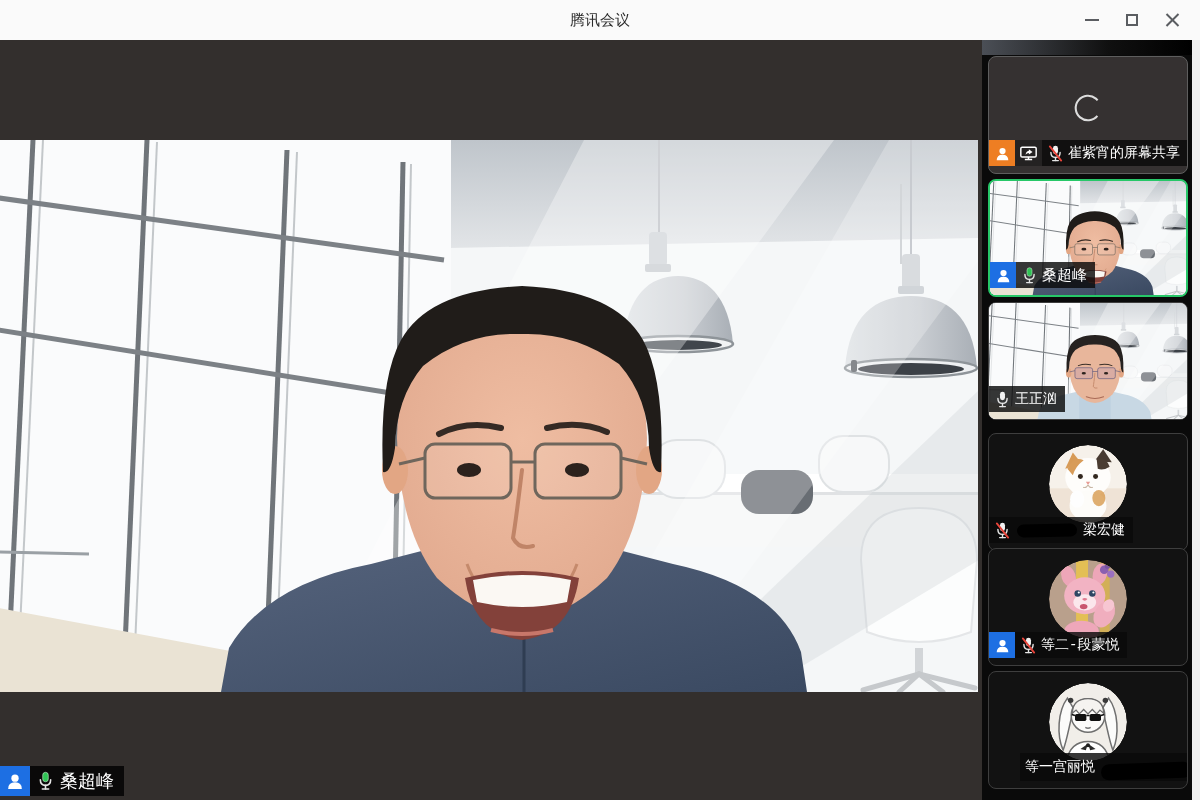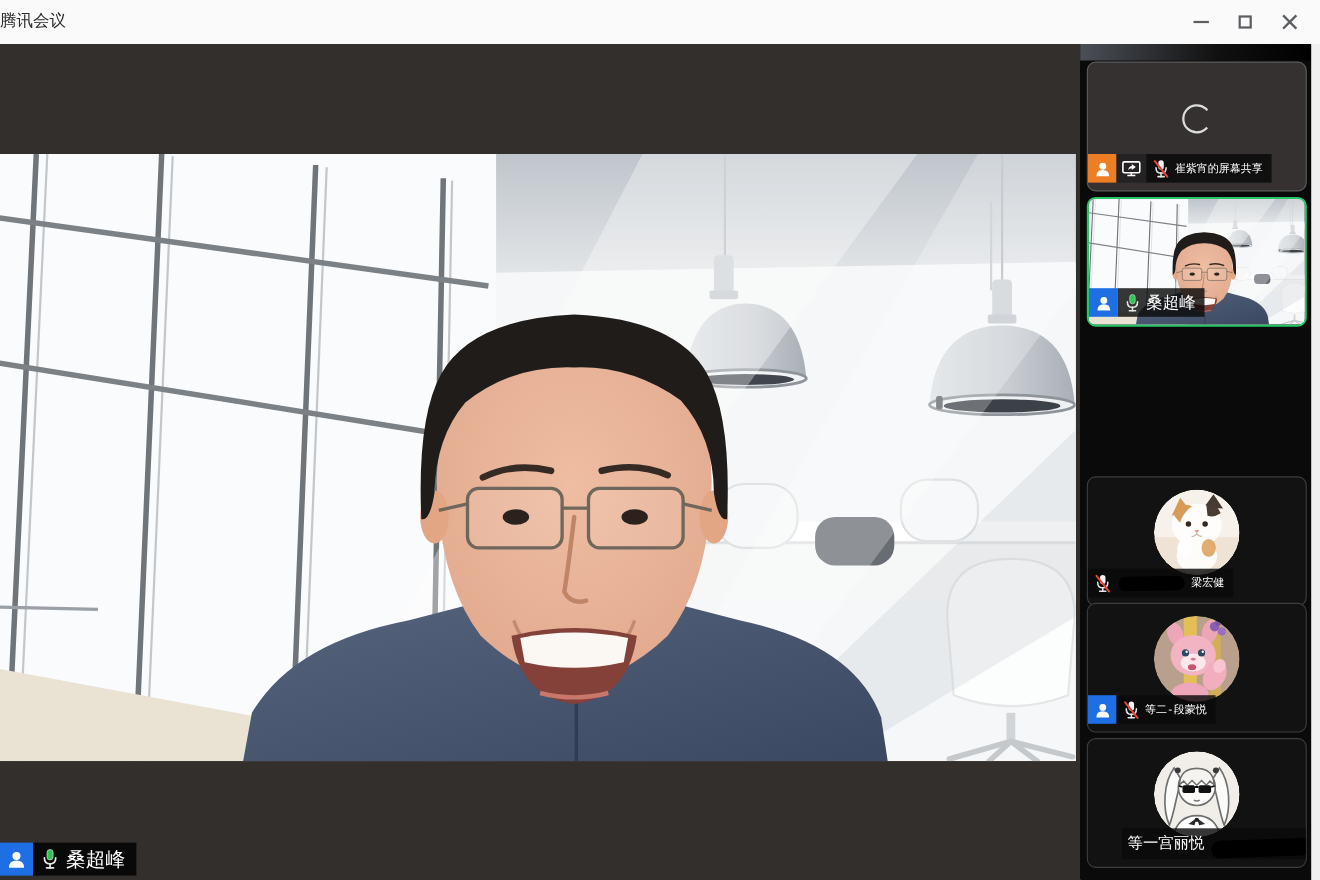--- a/index.html
+++ b/index.html
@@ -1,21 +1,21 @@
 <!DOCTYPE html>
 <html><head>
 <meta charset="utf-8">
 <style>
   * { margin:0; padding:0; box-sizing:border-box; }
   html,body { width:1200px; height:800px; background:#000; font-family:"Liberation Sans","DejaVu Sans",sans-serif; }
   .window { position:relative; width:1200px; height:800px; overflow:hidden; background:#0a0a0a; box-shadow:inset 0 0 0 1px #d6d6d6; }
 
   
   .titlebar { position:relative; height:40px; background:#fafafa; }
-  .title { position:absolute; left:0; right:0; top:0; height:40px; line-height:40px; text-align:left; font-size:15px; color:#2b2b2b; }
+  .title { position:absolute; left:0; right:0; top:0; height:40px; line-height:40px; text-align:center; font-size:15px; color:#2b2b2b; }
   .win-controls { position:absolute; right:8px; top:0; height:40px; display:flex; align-items:center; }
   .winbtn { width:40px; height:40px; display:flex; align-items:center; justify-content:center; cursor:default; }
   .min-glyph { width:14px; height:2px; background:#5a5d61; }
   .max-glyph { width:12px; height:12px; border:2px solid #5a5d61; }
   .close-glyph { position:relative; width:15px; height:15px; }
   .close-glyph::before,.close-glyph::after { content:""; position:absolute; left:-1px; top:6.5px; width:17px; height:2px; background:#5a5d61; }
   .close-glyph::before { transform:rotate(45deg); }
   .close-glyph::after { transform:rotate(-45deg); }
 
   
@@ -41,21 +41,21 @@
   .tile.active { border:2px solid #27c768; }
 
   .bar { position:absolute; left:0; bottom:7px; display:flex; align-items:stretch; max-width:100%; }
   .badge { width:26px; height:26px; flex:none; display:flex; align-items:center; justify-content:center; }
   .badge.blue { background:#1d6fe3; }
   .badge.orange { background:#ee7e23; }
   .pico { width:17px; height:17px; display:block; }
   .iconbox { width:27px; height:26px; flex:none; background:#242222; display:flex; align-items:center; justify-content:center; }
   .iconbox svg { width:19px; height:18px; display:block; }
   .lbl { background:rgba(10,10,10,.82); display:flex; align-items:center; gap:4px;
-    padding:0 8px 0 5px; color:#fff; font-size:10px; white-space:nowrap; height:26px; }
+    padding:0 8px 0 5px; color:#fff; font-size:14px; white-space:nowrap; height:26px; }
   .lbl.big { font-size:15px; }
   .lbl.tall { height:28px; font-size:14px;margin-left:31px; }
   .mic { width:17px; height:19px; flex:none; }
   .mic svg { width:100%; height:100%; display:block; }
   .mic .cap { fill:#f2f2f2; }
   .mic .arc { stroke:#e6e6e6; stroke-width:2; fill:none; stroke-linecap:round; }
   .mic.green .cap { fill:#2fc454; stroke:#bfe9c8; stroke-width:.8; }
   .mic .slash { stroke:#e8443a; stroke-width:2.6; stroke-linecap:round; }
 
   .spinner { position:absolute; left:50%; top:44%; width:34px; height:34px; margin:-17px 0 0 -17px; }
@@ -322,20 +322,38 @@
                   <path class="arc" d="M5.5,11.5 Q5.5,18.5 12,18.5 Q18.5,18.5 18.5,11.5"></path>
                   <line class="arc" x1="12" y1="18.5" x2="12" y2="23"></line>
                   <line class="arc" x1="8" y1="23" x2="16" y2="23"></line>
                 </svg>
               </span>
             <span>桑超峰</span>
           </span>
         </div>
       </div>
 
+      <div class="tile t3">
+        <svg class="video-svg" viewBox="0 0 980 552" preserveAspectRatio="xMidYMid slice">
+            <use href="#scene-wang"></use>
+          </svg>
+        <div class="bar">
+          <span class="lbl">
+            <span class="mic">
+                <svg viewBox="0 0 24 26">
+                  <rect class="cap" x="8.5" y="2" width="7" height="12" rx="3.5"></rect>
+                  <path class="arc" d="M5.5,11.5 Q5.5,18.5 12,18.5 Q18.5,18.5 18.5,11.5"></path>
+                  <line class="arc" x1="12" y1="18.5" x2="12" y2="23"></line>
+                  <line class="arc" x1="8" y1="23" x2="16" y2="23"></line>
+                </svg>
+              </span>
+            <span>王正汹</span>
+          </span>
+        </div>
+      </div>
 
       <div class="tile t4">
         <svg class="avatar" viewBox="0 0 72 72">
           <defs>
               <clipPath id="cp1">
                 <circle cx="36" cy="36" r="36"></circle>
               </clipPath>
             </defs>
           <g clip-path="url(#cp1)">
             <circle cx="36" cy="36" r="36" fill="#f6f1ea"></circle>

